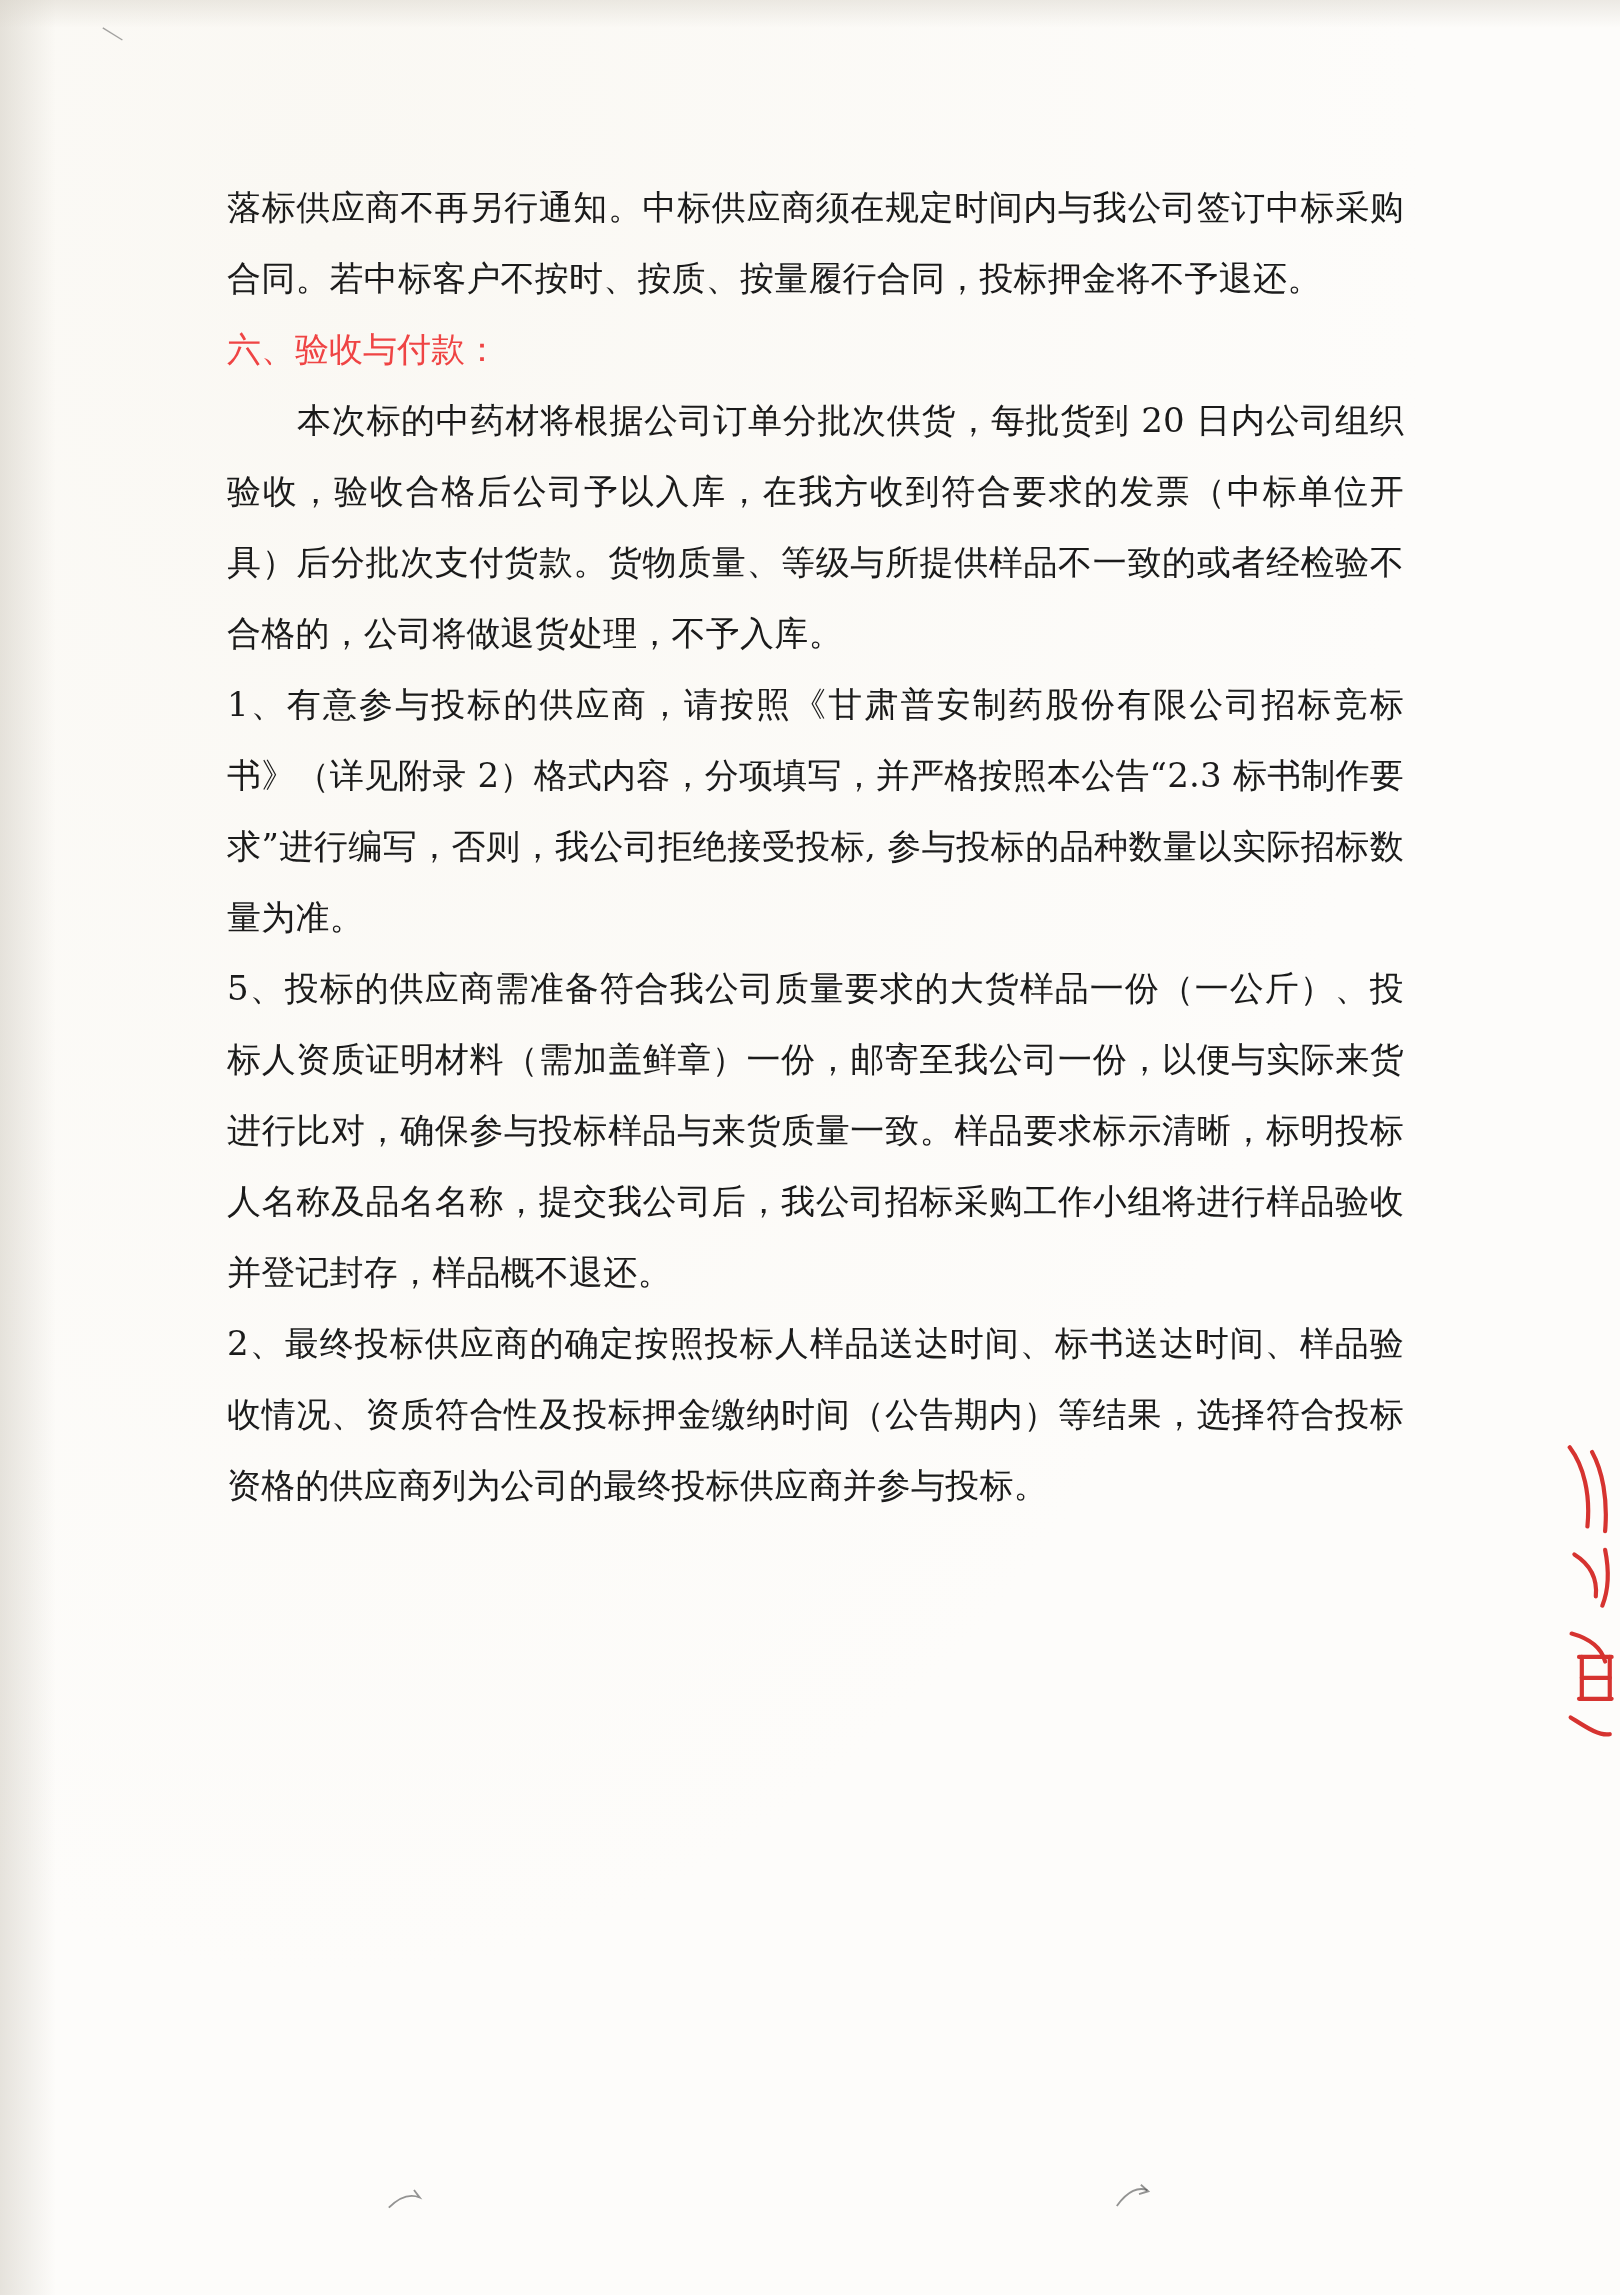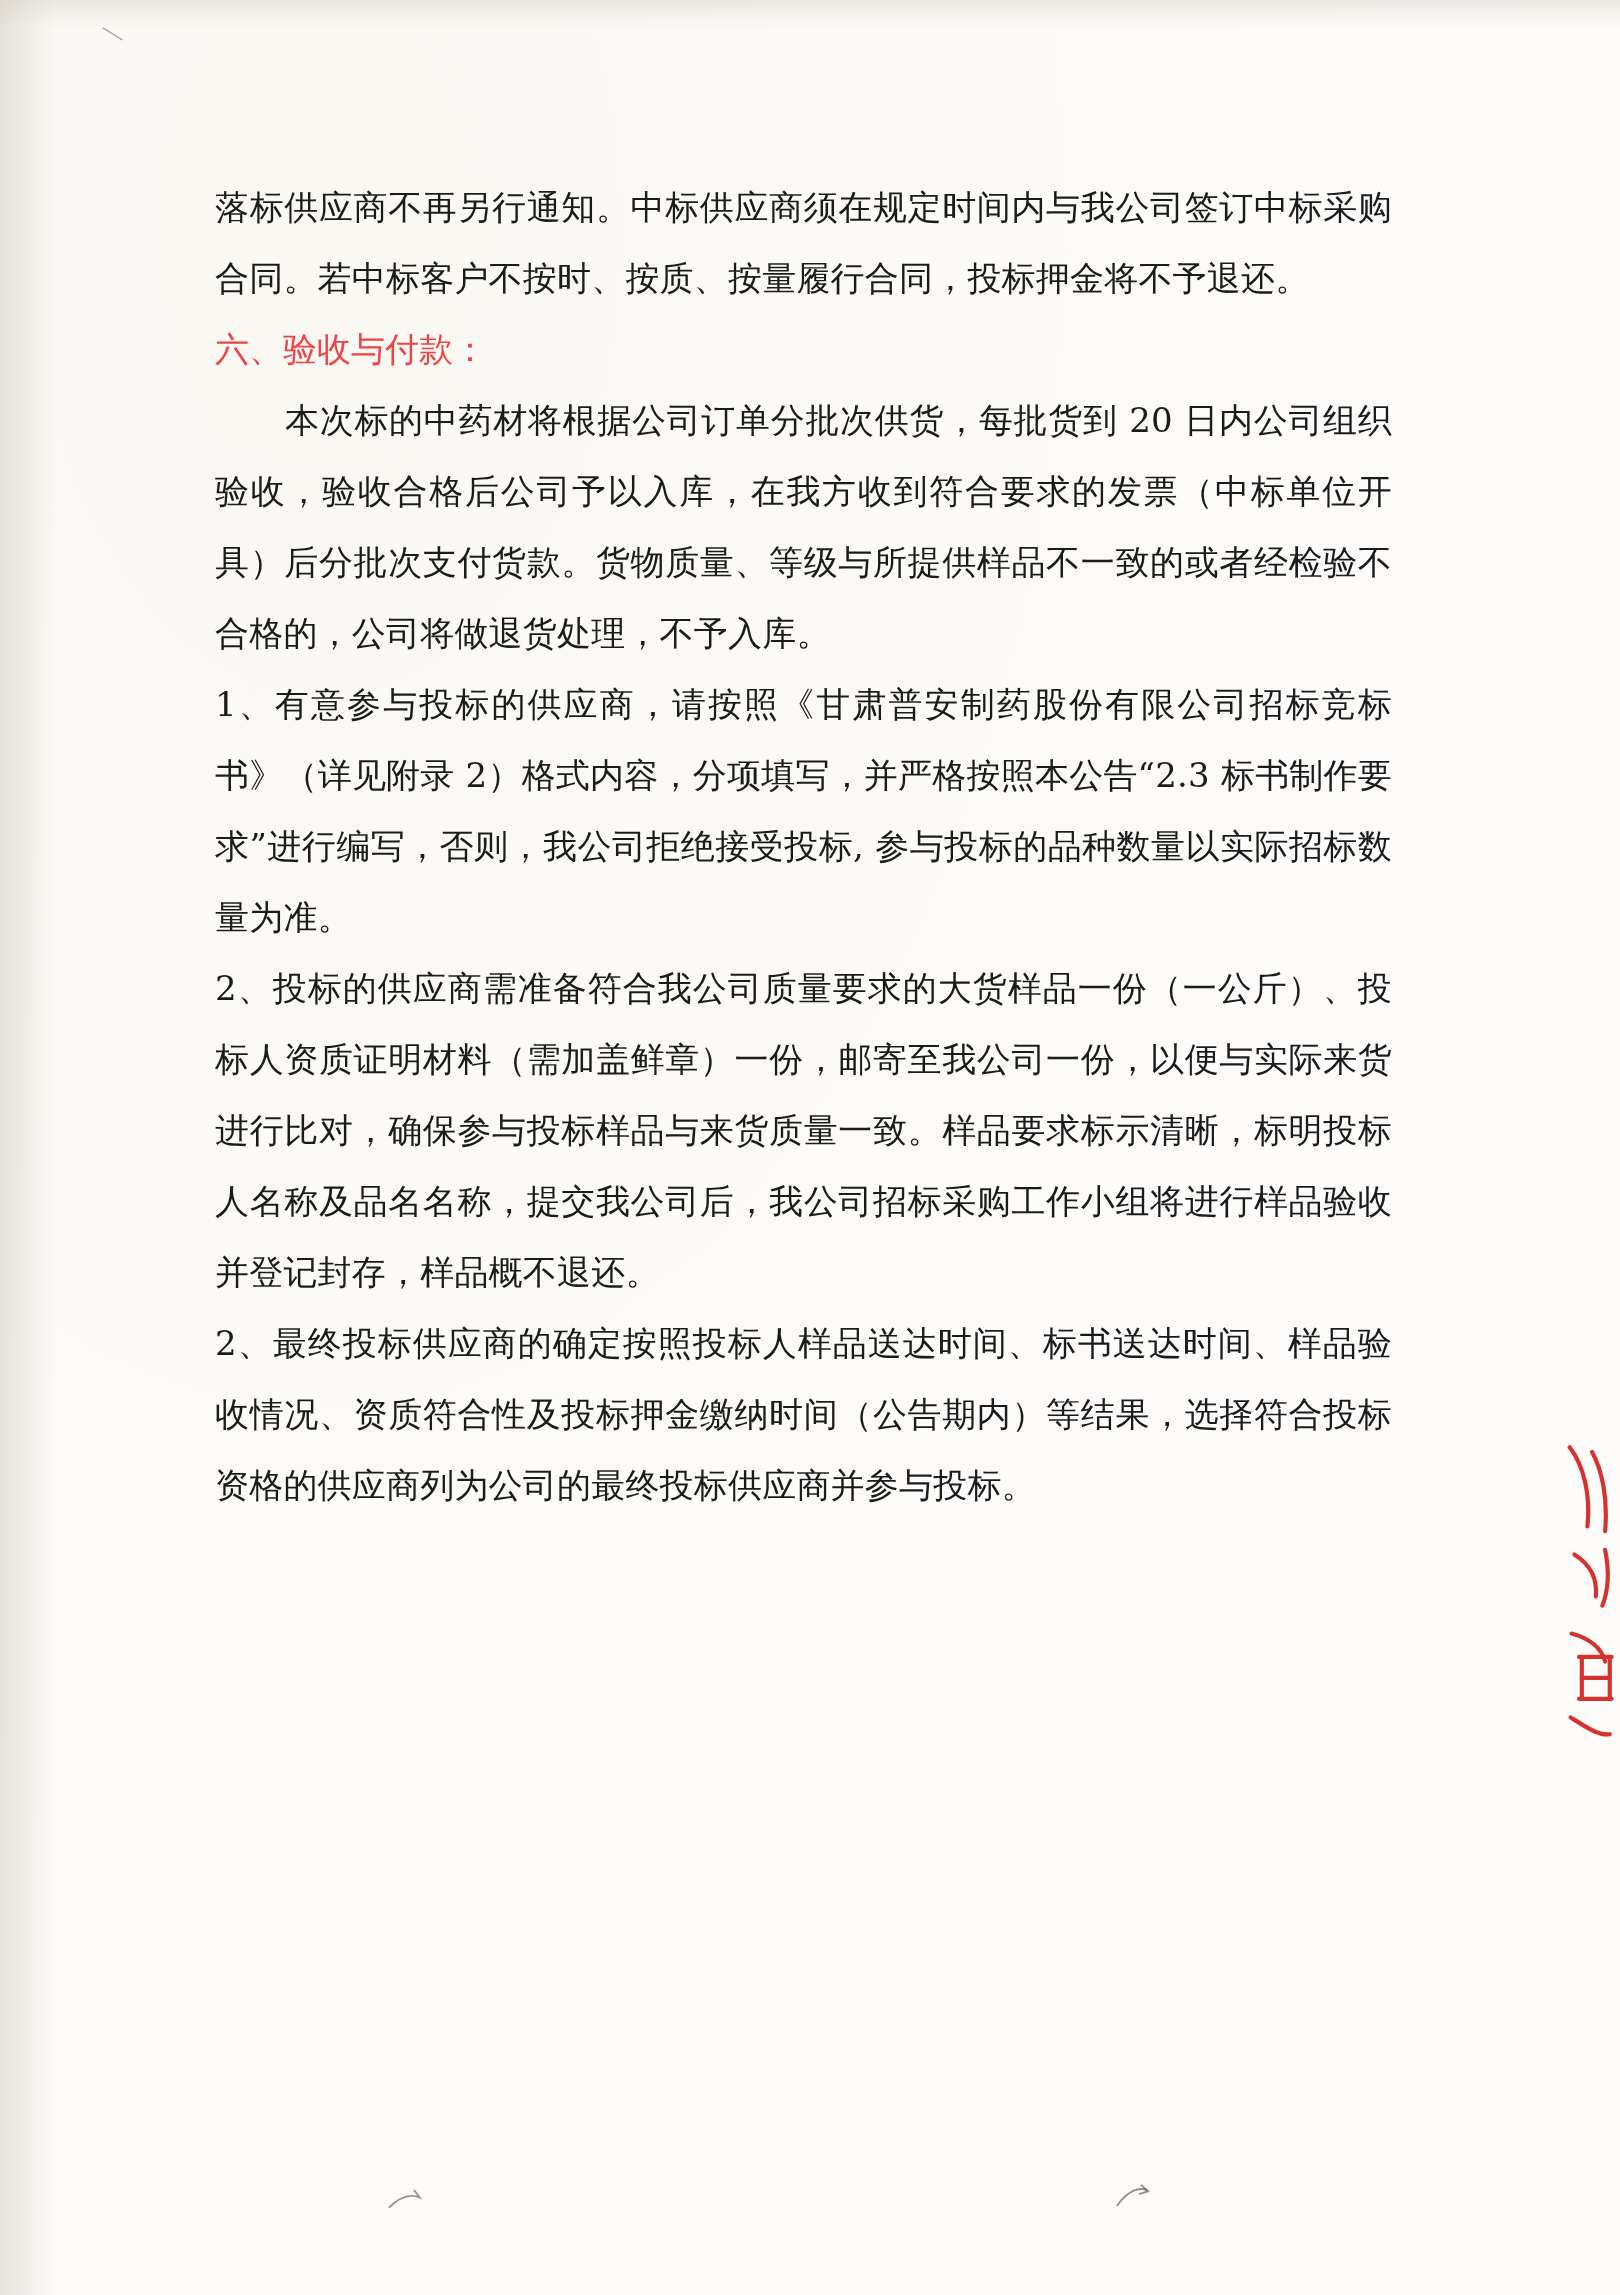--- a/index.html
+++ b/index.html
@@ -21,21 +21,21 @@
   .paper-tint {
     position: absolute;
     inset: 0;
     background:
       radial-gradient(ellipse at 20% 10%, rgba(250,248,243,1) 0%, rgba(253,252,250,1) 60%),
       linear-gradient(90deg, rgba(246,244,239,1) 0%, rgba(255,255,255,1) 8%, rgba(255,255,255,1) 92%, rgba(248,246,242,1) 100%);
     pointer-events: none;
   }
   .content {
     position: absolute;
-    left: 215px;
+    left: 227px;
     top: 172px;
     width: 1177px;
   }
   p.para {
     margin: 0 0 0px 0;
     font-size: 34px;
     line-height: 71px;
     color: #1b1b1b;
     text-align: justify;
     text-justify: inter-ideograph;
@@ -113,21 +113,21 @@
     <svg width="28" height="28" viewBox="0 0 60 60">
       <path d="M6 4 L48 30" stroke="#5a5a5a" stroke-width="3" fill="none" opacity="0.55"></path>
     </svg>
   </div>
 
   <div class="content">
     <p class="para">落标供应商不再另行通知。中标供应商须在规定时间内与我公司签订中标采购合同。若中标客户不按时、按质、按量履行合同，投标押金将不予退还。</p>
     <p class="heading">六、验收与付款：</p>
     <p class="para indent">本次标的中药材将根据公司订单分批次供货，每批货到 20 日内公司组织验收，验收合格后公司予以入库，在我方收到符合要求的发票（中标单位开具）后分批次支付货款。货物质量、等级与所提供样品不一致的或者经检验不合格的，公司将做退货处理，不予入库。</p>
     <p class="para">1、有意参与投标的供应商，请按照《甘肃普安制药股份有限公司招标竞标书》（详见附录 2）格式内容，分项填写，并严格按照本公告“2.3 标书制作要求”进行编写，否则，我公司拒绝接受投标, 参与投标的品种数量以实际招标数量为准。</p>
-    <p class="para">2、投标的供应商需准备符合我公司质量要求的大货样品一份（一公斤）、投标人资质证明材料（需加盖鲜章）一份，邮寄至我公司一份，以便与实际来货进行比对，确保参与投标样品与来货质量一致。样品要求标示清晰，标明投标人名称及品名名称，提交我公司后，我公司招标采购工作小组将进行样品验收并登记封存，样品概不退还。</p>
+    <p class="para">5、投标的供应商需准备符合我公司质量要求的大货样品一份（一公斤）、投标人资质证明材料（需加盖鲜章）一份，邮寄至我公司一份，以便与实际来货进行比对，确保参与投标样品与来货质量一致。样品要求标示清晰，标明投标人名称及品名名称，提交我公司后，我公司招标采购工作小组将进行样品验收并登记封存，样品概不退还。</p>
     <p class="para">2、最终投标供应商的确定按照投标人样品送达时间、标书送达时间、样品验收情况、资质符合性及投标押金缴纳时间（公告期内）等结果，选择符合投标资格的供应商列为公司的最终投标供应商并参与投标。</p>
   </div>
 
   <div class="stamp">
     <svg width="56" height="326" viewBox="0 0 120 700">
       <g stroke="#d3231f" fill="none" stroke-width="9" opacity="0.92" stroke-linecap="round">
         <path d="M10 20 C 40 60, 55 120, 48 190"></path>
         <path d="M58 30 C 80 70, 92 130, 86 200"></path>
         <path d="M20 250 C 52 270, 70 300, 66 340"></path>
         <path d="M86 240 C 96 290, 92 330, 80 360"></path>

